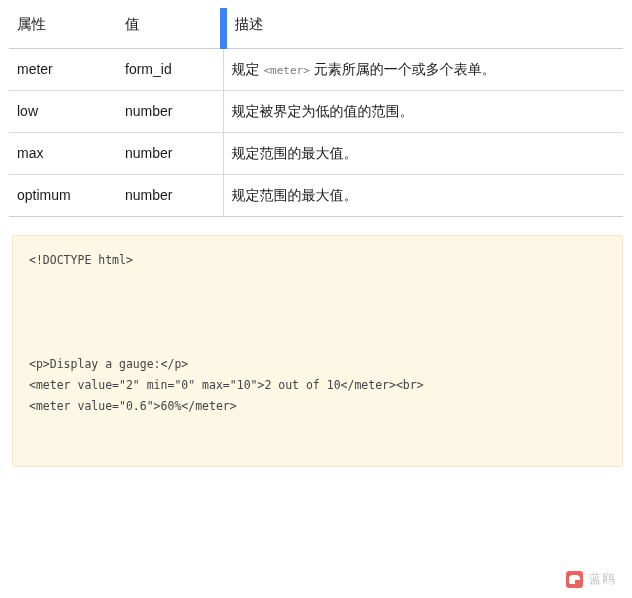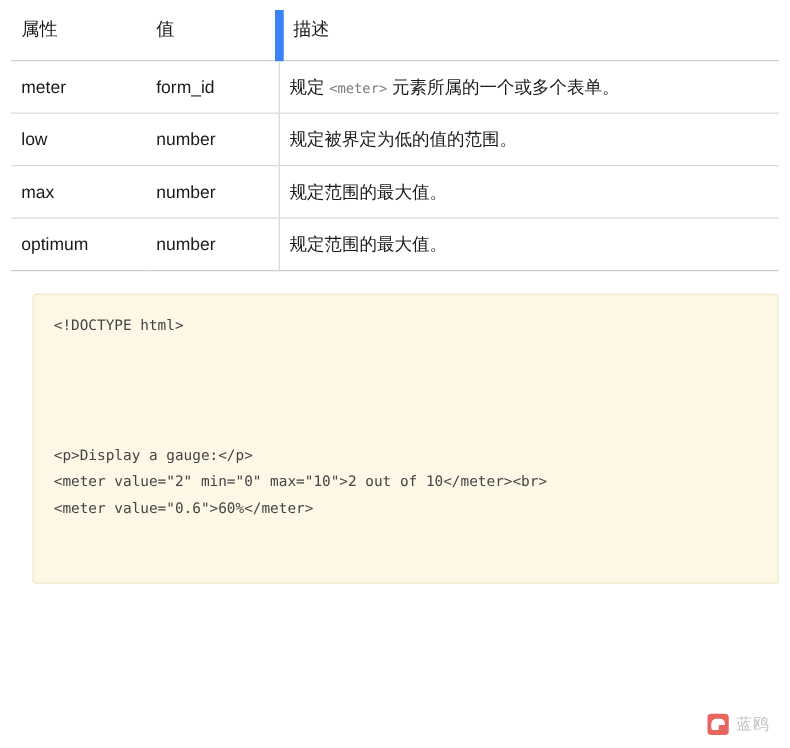--- a/index.html
+++ b/index.html
@@ -61,21 +61,21 @@
   }
   .inline-code {
     font-family: "DejaVu Sans Mono", monospace;
     font-size: 11px;
     color: #7b7b7b;
     letter-spacing: 0;
   }
 
   
   .code-block {
-    margin: 18px 9px 0 26px;
+    margin: 18px 9px 0 12px;
     background: #fdf7e6;
     border: 1px solid #f2e6c8;
     border-radius: 3px;
     padding: 14px 16px 16px 16px;
     font-family: "DejaVu Sans Mono", monospace;
     font-size: 11.5px;
     line-height: 1.82;
     color: #444444;
     position: relative;
     height: 232px;

